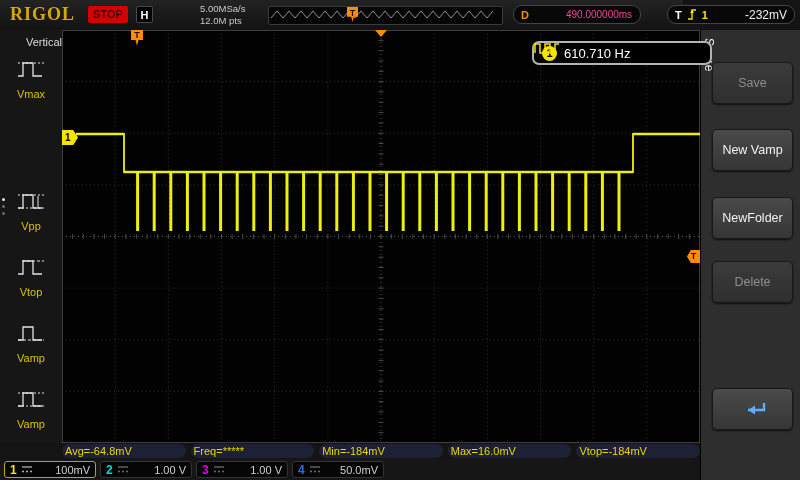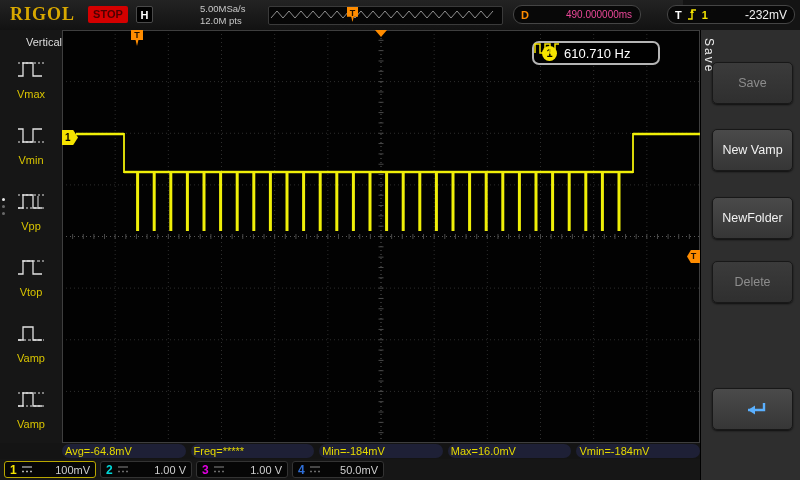--- a/index.html
+++ b/index.html
@@ -42,21 +42,21 @@
         align-items:center;cursor:pointer;}
   .sidebar-item .icon-box{width:40px;height:28px;display:flex;align-items:center;justify-content:center;}
   .sidebar-item .lbl{color:#d8c400;font-size:11px;margin-top:5px;}
   .page-indicator{position:absolute;left:2px;top:168px;display:flex;flex-direction:column;gap:4px;}
   .page-indicator i{width:3px;height:3px;border-radius:50%;background:#6a6a6a;}
   .page-indicator i.on{background:#e8e8e8;}
 
   
   .grid-area{position:absolute;left:62px;top:30px;width:638px;height:413px;background:#020202;}
   .grid-area svg{position:absolute;left:0;top:0;}
-  .freq-badge{position:absolute;left:470px;top:11px;width:128px;height:24px;background:#000;
+  .freq-badge{position:absolute;left:470px;top:11px;width:180px;height:24px;background:#000;
         border:2px solid #b4b4b4;border-radius:7px;display:flex;align-items:center;gap:7px;
         padding:0 8px;box-sizing:border-box;z-index:3;}
   .freq-ch{width:15px;height:15px;border-radius:50%;background:#f5e400;color:#000;font-size:11px;
         font-weight:bold;display:flex;align-items:center;justify-content:center;flex:0 0 auto;}
   .freq-value{color:#fff;font-size:13px;white-space:nowrap;}
   .t-flag{position:absolute;left:69px;top:0;width:12px;height:16px;background:#ff8c00;color:#201000;
         font-size:9px;font-weight:bold;text-align:center;line-height:11px;z-index:2;
         clip-path:polygon(0 0,100% 0,100% 62%,62% 62%,50% 100%,38% 62%,0 62%);}
   .center-marker{position:absolute;left:313px;top:0;width:12px;height:7px;background:#ff8c00;z-index:2;
         clip-path:polygon(0 0,100% 0,50% 100%);}
@@ -134,29 +134,20 @@
   <div class="sidebar-title">Vertical</div>
 
   <div class="sidebar-item" style="top:25px">
     <span class="icon-box">
       <svg width="30" height="22" viewBox="0 0 30 22">
           <path d="M2,18 H7 V5 H17 V18 H26" stroke="#e4e4e4" stroke-width="1.3" fill="none"></path>
           <path d="M2,5 H28" stroke="#e4e4e4" stroke-width="1" stroke-dasharray="2,2" fill="none"></path>
         </svg>
     </span>
     <span class="lbl">Vmax</span>
-  </div>
-  <div class="sidebar-item" style="top:91px">
-    <span class="icon-box">
-      <svg width="30" height="22" viewBox="0 0 30 22">
-          <path d="M2,5 H7 V18 H17 V5 H26" stroke="#e4e4e4" stroke-width="1.3" fill="none"></path>
-          <path d="M2,18 H28" stroke="#e4e4e4" stroke-width="1" stroke-dasharray="2,2" fill="none"></path>
-        </svg>
-    </span>
-    <span class="lbl">Vmin</span>
   </div>
   <div class="sidebar-item" style="top:157px">
     <span class="icon-box">
       <svg width="30" height="22" viewBox="0 0 30 22">
           <path d="M2,18 H7 V5 H17 V18 H26" stroke="#e4e4e4" stroke-width="1.3" fill="none"></path>
           <path d="M2,5 H28 M2,18 H28" stroke="#e4e4e4" stroke-width="1" stroke-dasharray="2,2" fill="none"></path>
           <path d="M22,6 V17" stroke="#e4e4e4" stroke-width="1" fill="none"></path>
         </svg>
     </span>
     <span class="lbl">Vpp</span>
@@ -334,21 +325,21 @@
   <div class="center-marker"></div>
   <div class="trig-level-marker">T</div>
   <div class="ch1-marker">1</div>
 </div>
 
 <div class="meas-bar">
   <div class="meas-item">Avg=-64.8mV</div>
   <div class="meas-item">Freq=*****</div>
   <div class="meas-item">Min=-184mV</div>
   <div class="meas-item">Max=16.0mV</div>
-  <div class="meas-item">Vmin=-184mV</div>
+  <div class="meas-item">Vtop=-184mV</div>
 </div>
 
 <div class="bottom-bar">
   <div class="ch-box active">
     <span class="ch-num c1">1</span>
     <svg width="12" height="9" viewBox="0 0 12 9">
       <path d="M1,2 H11" stroke="#b0b0b0" stroke-width="1.3"></path>
         <path d="M1,6.5 H11" stroke="#b0b0b0" stroke-width="1.3" stroke-dasharray="2,2"></path>
     </svg>
     <span class="ch-scale">100mV</span>

